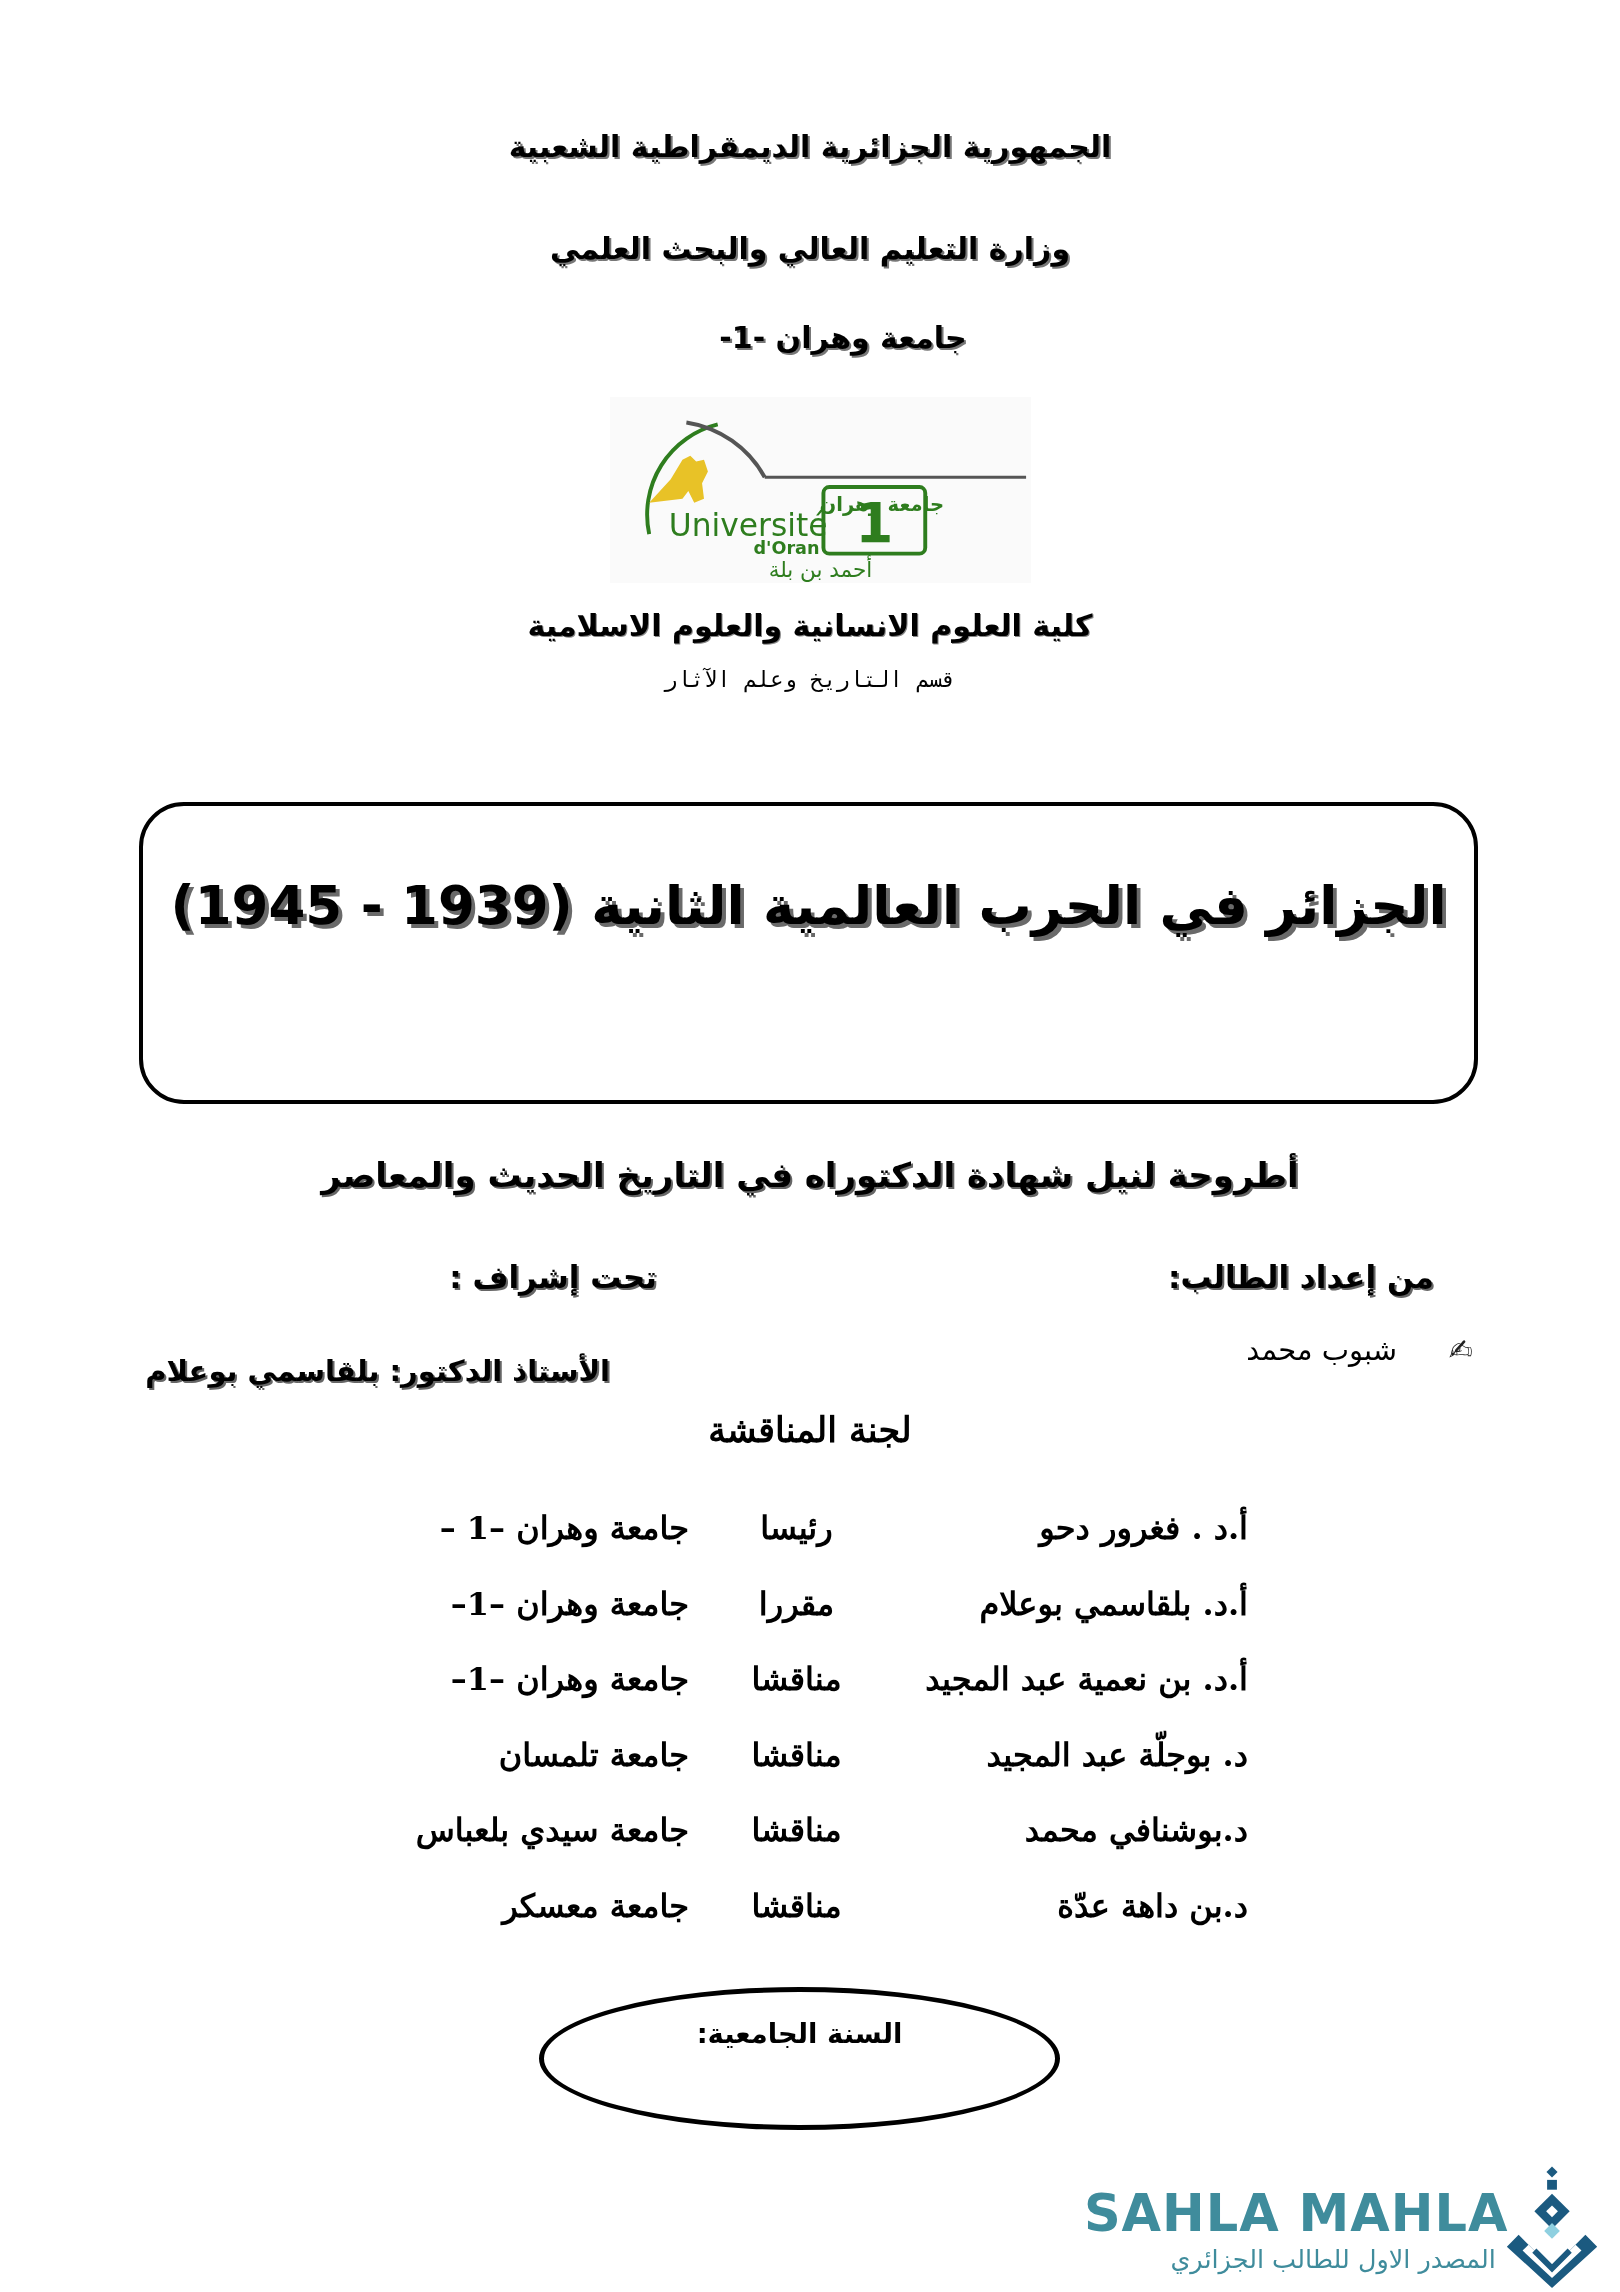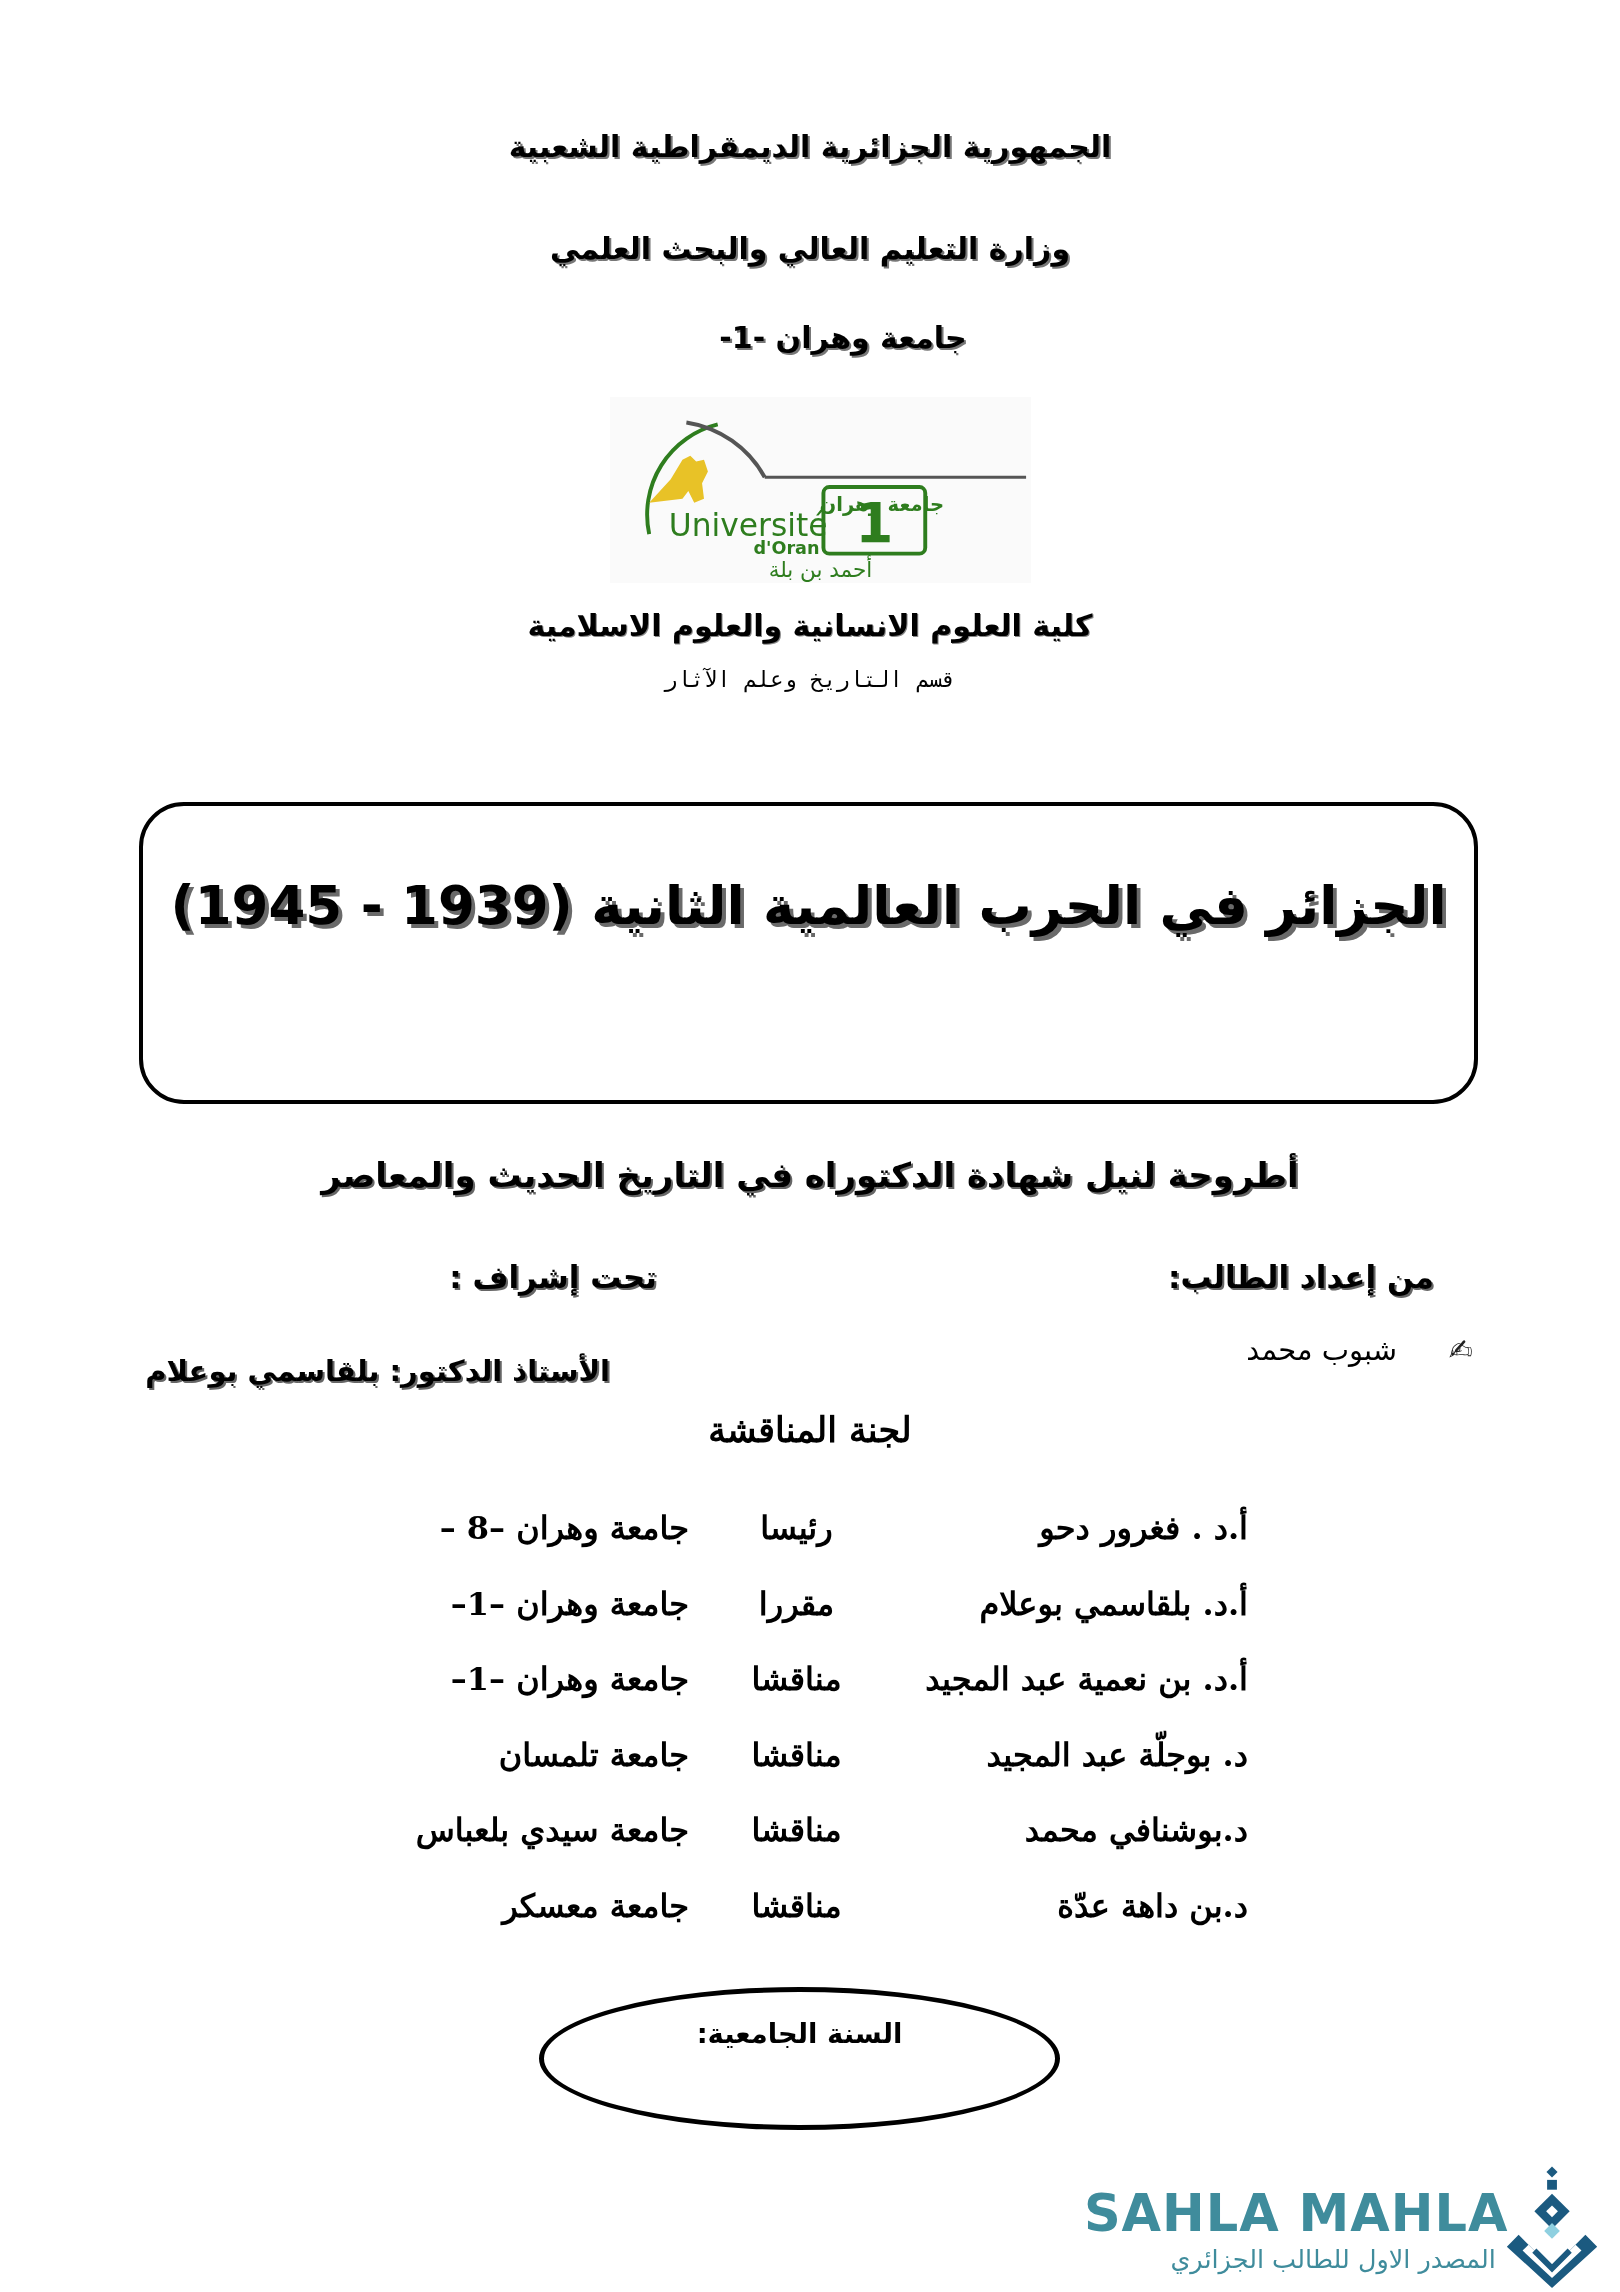--- a/index.html
+++ b/index.html
@@ -92,21 +92,21 @@
 
 <div class="abs" style="top:1333px; right:147px; font-size:29px; color:#222;">✍</div>
 <div class="abs rtl student-name" style="top:1333px; right:223px;">شبوب محمد</div>
 <div class="abs rtl supervisor-name" style="top:1333px; right:1010px;margin-top:21px;">الأستاذ الدكتور: بلقاسمي بوعلام</div>
 
 <div class="abs center-line rtl committee-heading" style="top:1409px;">لجنة المناقشة</div>
 
 <div class="abs row" style="top:1509px;">
   <span class="cell c-name">أ.د . فغرور دحو</span>
   <span class="cell c-role">رئيسا</span>
-  <span class="cell c-uni">جامعة وهران –8 –</span>
+  <span class="cell c-uni">جامعة وهران –1 –</span>
 </div>
 <div class="abs row" style="top:1585px;">
   <span class="cell c-name">أ.د. بلقاسمي بوعلام</span>
   <span class="cell c-role">مقررا</span>
   <span class="cell c-uni">جامعة وهران –1–</span>
 </div>
 <div class="abs row" style="top:1660px;">
   <span class="cell c-name">أ.د. بن نعمية عبد المجيد</span>
   <span class="cell c-role">مناقشا</span>
   <span class="cell c-uni">جامعة وهران –1–</span>

